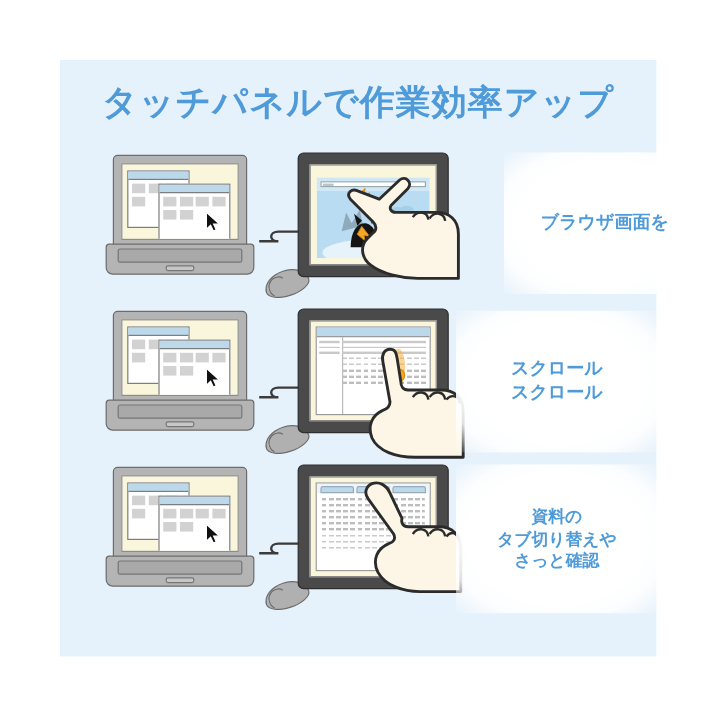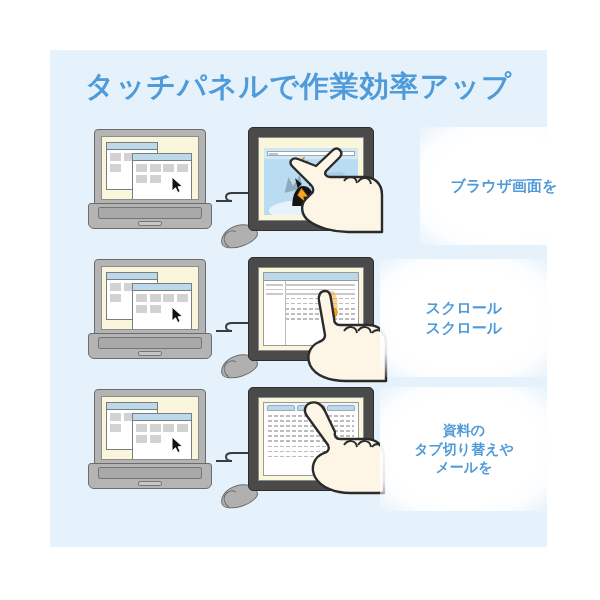--- a/index.html
+++ b/index.html
@@ -409,18 +409,18 @@
         <path d="M54 52 C58 46 66 47 67 54" fill="none" stroke="#2b2b2b" stroke-width="2"></path>
         <path d="M68 52 C72 46 80 47 81 54" fill="none" stroke="#2b2b2b" stroke-width="2"></path>
         <path d="M82 54 C86 49 92 51 92 57" fill="none" stroke="#2b2b2b" stroke-width="2"></path>
       </svg>
     </div>
 
     <div class="bubble" id="bub3">
       <div>
         <div>資料の</div>
         <div>タブ切り替えや</div>
-        <div>メールを</div>
+        <div>さっと確認</div>
       </div>
     </div>
   </div>
 
 </div>
 
 </body></html>

